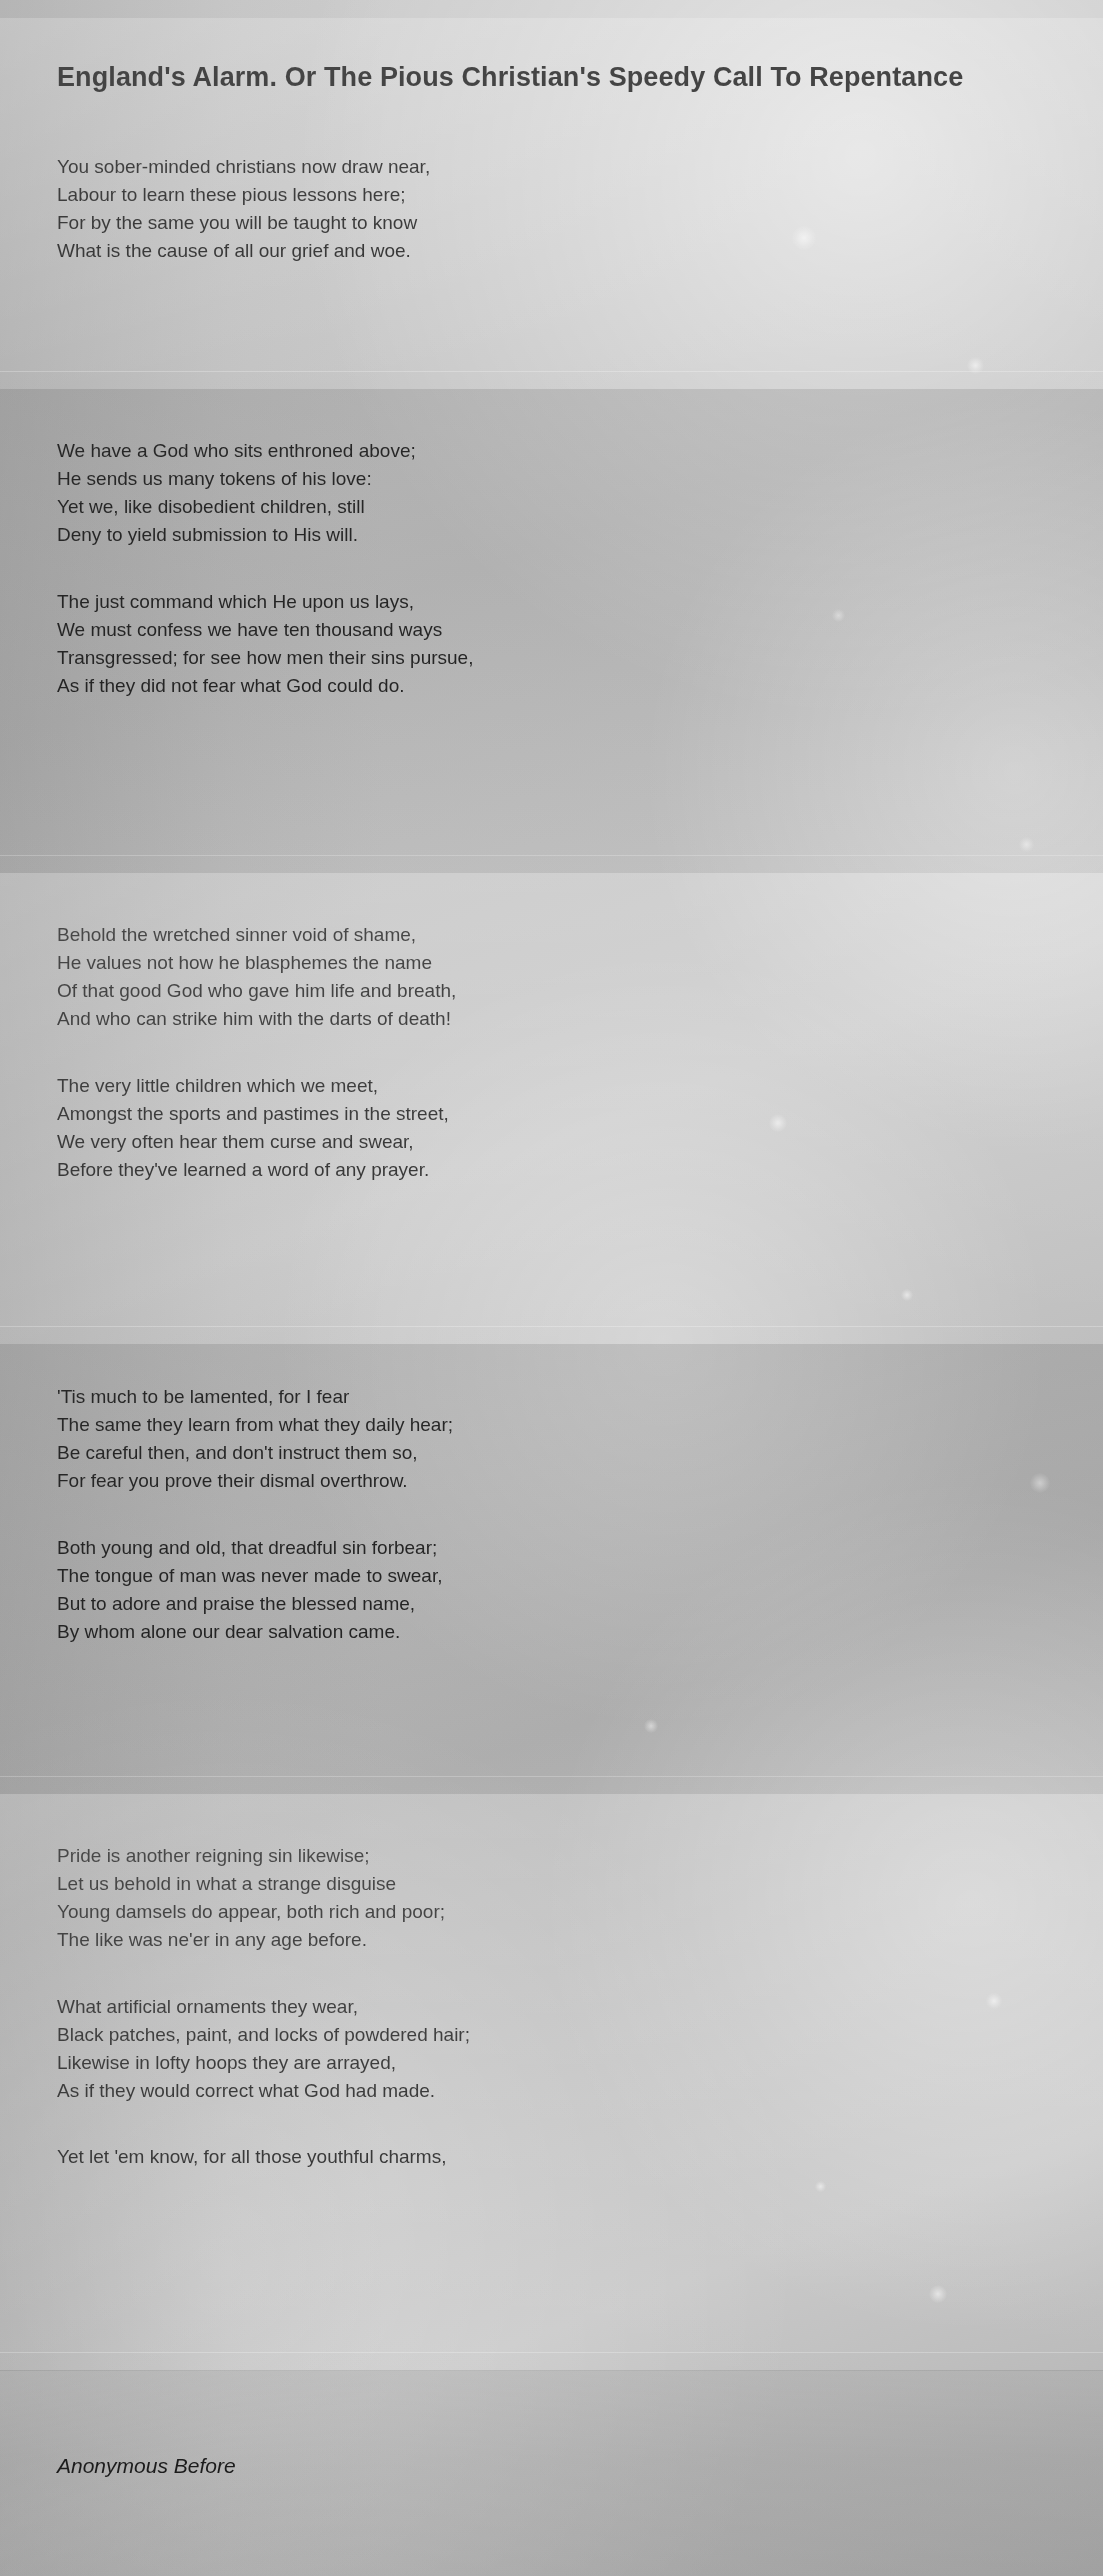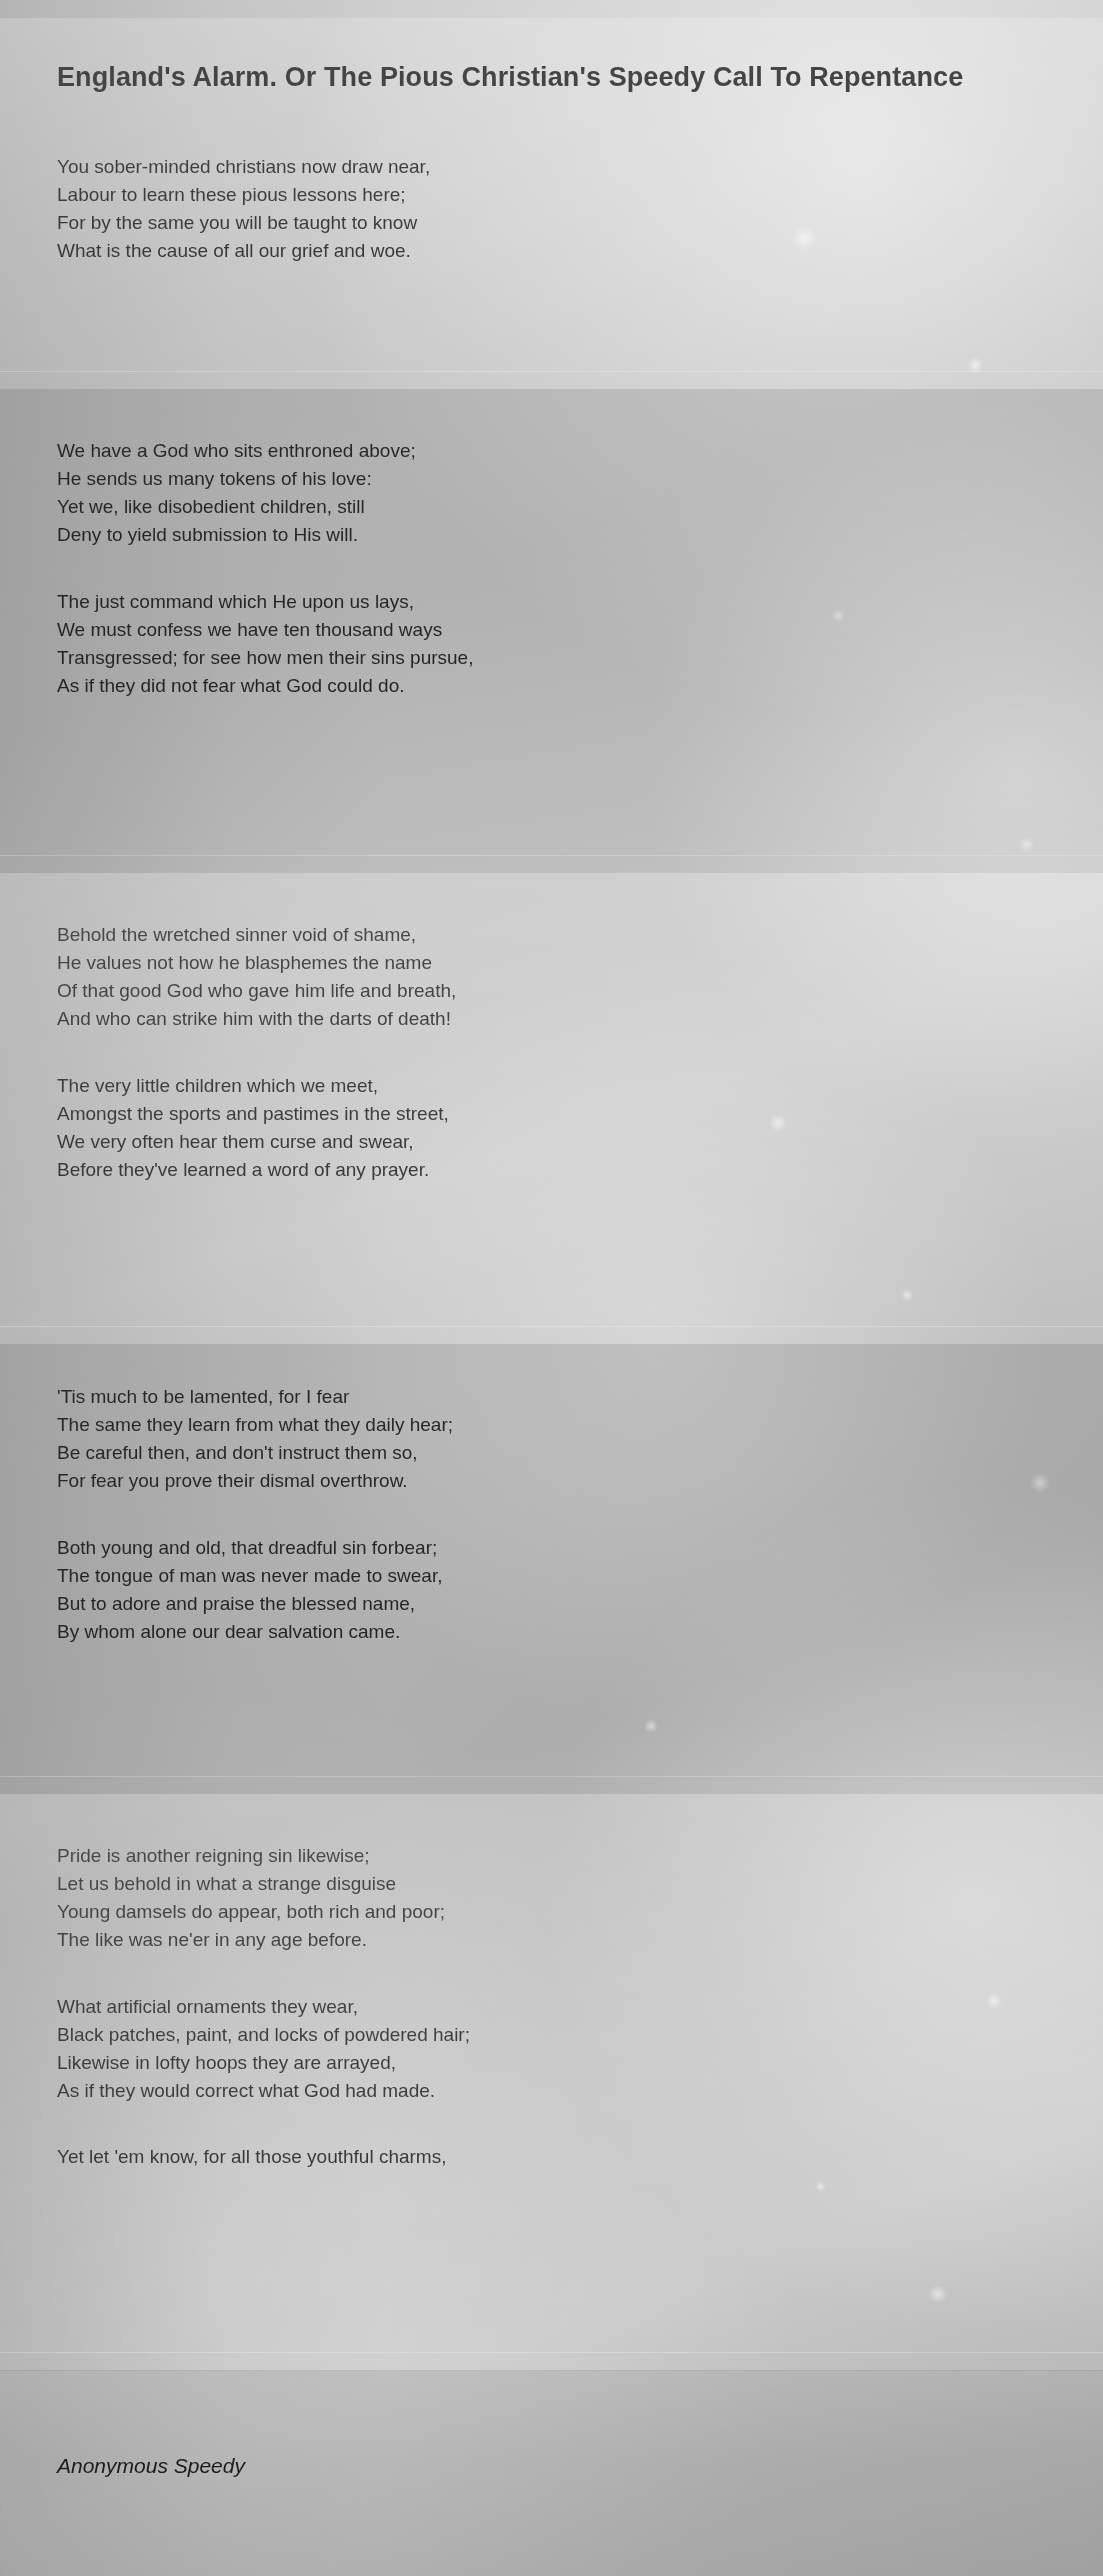--- a/index.html
+++ b/index.html
@@ -216,19 +216,19 @@
       <div class="spacer-md"></div>
       <div class="stanza">
         <div class="line">Yet let 'em know, for all those youthful charms,</div>
       </div>
     </div>
 
     <div class="band band-dark" style="height:224px; position:relative;">
       <div class="footer-band"></div>
       <div class="footer">
         <div style="height:53px;"></div>
-        <div class="author">Anonymous Speedy</div>
+        <div class="author">Anonymous Before</div>
       </div>
     </div>
 
   </div>
 </div>
 
 
 </body></html>

